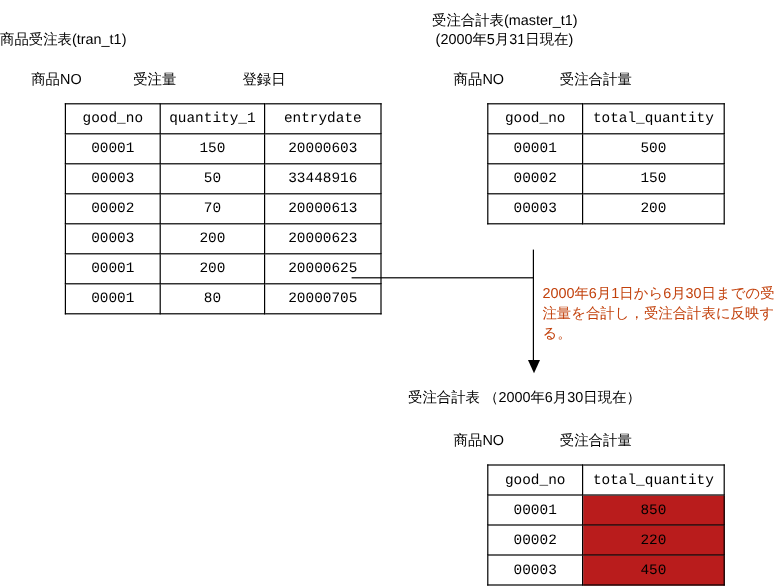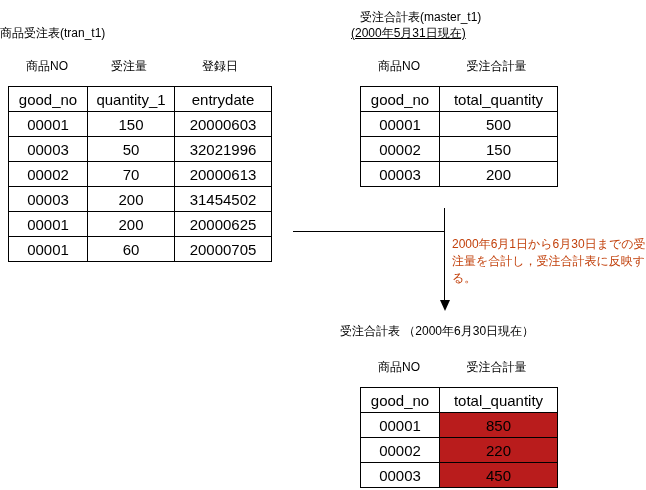--- a/index.html
+++ b/index.html
@@ -25,23 +25,24 @@
   }
   .col-label {
     font-size: 12px;
     white-space: pre;
     text-align: center;
     color: #000;
   }
 
   table.grid {
     border-collapse: collapse;
-    font-family: Liberation Sans, sans-serif;
-    font-size: 15px;
+    font-family: Liberation Mono, monospace;
+    font-size: 12px;
     table-layout: fixed;
+    margin-left: 46px;
   }
   table.grid td {
     border: 1px solid #000000;
     text-align: center;
     padding: 0;
     height: 24px;
     color: #000;
     background: #ffffff;
   }
   table.grid td.hl {
@@ -104,47 +105,47 @@
       <td class="c2">entrydate</td>
     </tr>
     <tr>
       <td class="c0">00001</td>
       <td class="c1">150</td>
       <td class="c2">20000603</td>
     </tr>
     <tr>
       <td class="c0">00003</td>
       <td class="c1">50</td>
-      <td class="c2">32021996</td>
+      <td class="c2">33448916</td>
     </tr>
     <tr>
       <td class="c0">00002</td>
       <td class="c1">70</td>
       <td class="c2">20000613</td>
     </tr>
     <tr>
       <td class="c0">00003</td>
       <td class="c1">200</td>
-      <td class="c2">31454502</td>
+      <td class="c2">20000623</td>
     </tr>
     <tr>
       <td class="c0">00001</td>
       <td class="c1">200</td>
       <td class="c2">20000625</td>
     </tr>
     <tr>
       <td class="c0">00001</td>
-      <td class="c1">60</td>
+      <td class="c1">80</td>
       <td class="c2">20000705</td>
     </tr>
   </tbody>
 </table>
 
 <div class="abs caption" style="left:360px; top:10px;">受注合計表(master_t1)</div>
-<div class="abs caption" style="left:351px; top:26px;text-decoration:underline;">(2000年5月31日現在)</div>
+<div class="abs caption" style="left:363px; top:26px;">(2000年5月31日現在)</div>
 
 <div class="abs col-label" style="left:360px; top:58px; width:78px;">商品NO</div>
 <div class="abs col-label" style="left:438px; top:58px; width:117px;">受注合計量</div>
 
 <table class="abs grid" id="master-table">
   <tbody>
     <tr>
       <td class="c0">good_no</td>
       <td class="c1">total_quantity</td>
     </tr>

